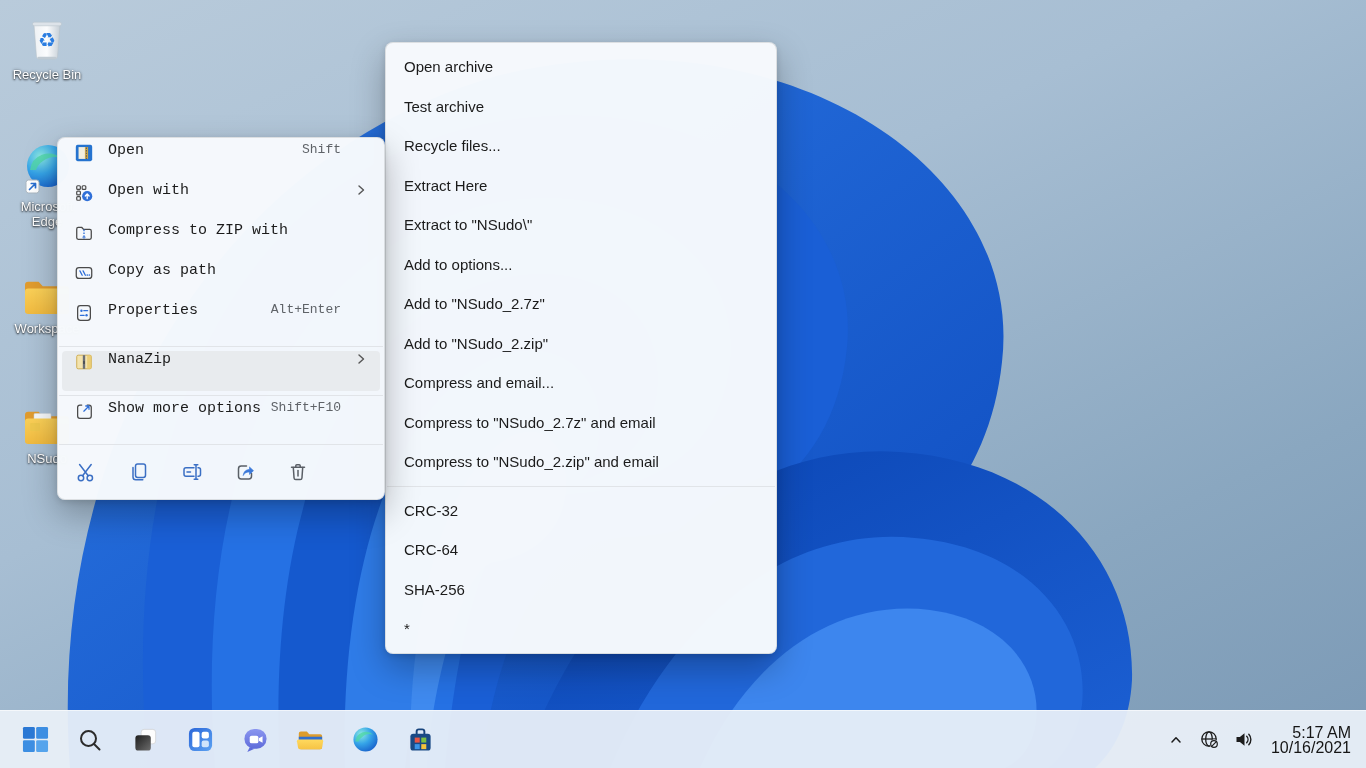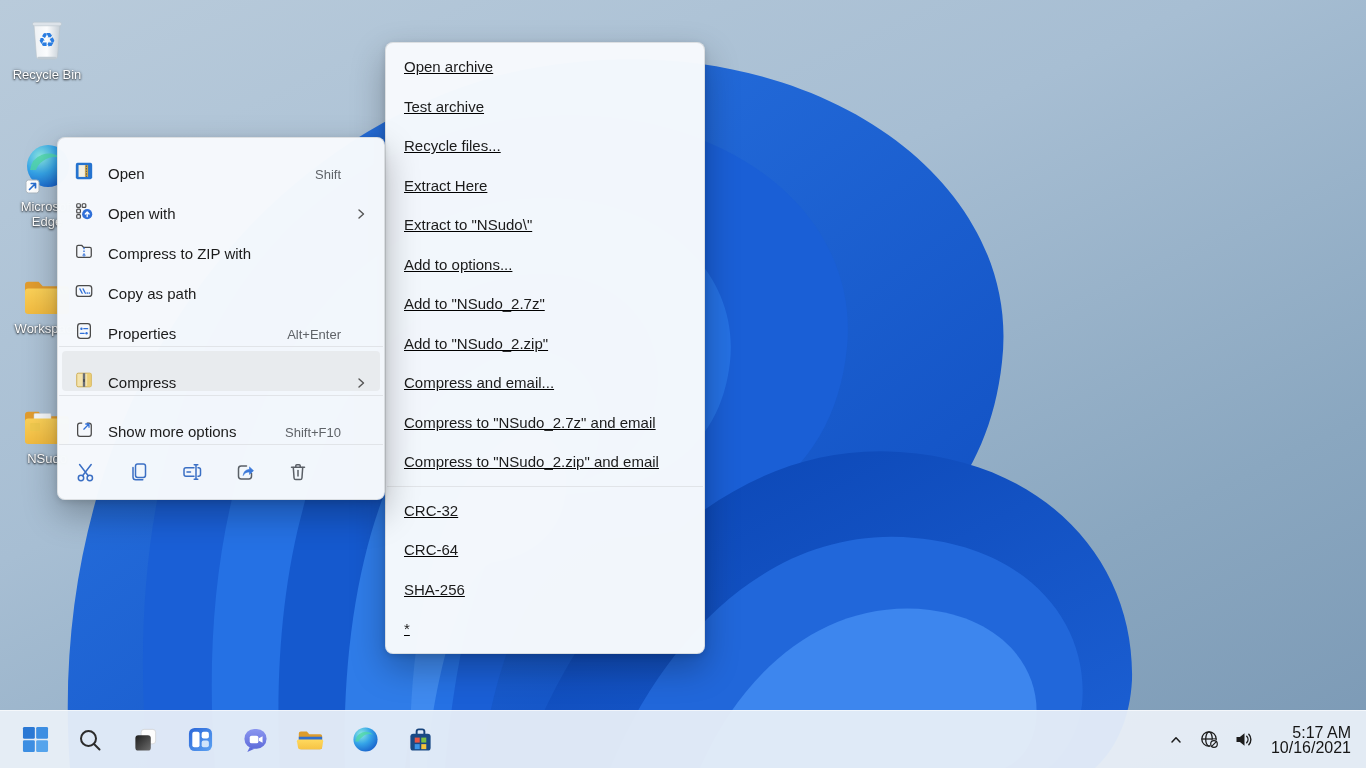--- a/index.html
+++ b/index.html
@@ -16,23 +16,23 @@
   .dicon .lbl{margin-top:3px;font-size:13px;line-height:15px;color:#fff;
     text-shadow:0 1px 2px rgba(0,0,0,.8),0 0 3px rgba(0,0,0,.45);}
   
   .menu{
     position:absolute;background:rgba(246,249,252,.985);
     border:1px solid rgba(0,0,0,.10);border-radius:8px;
     box-shadow:0 14px 34px rgba(0,0,0,.28),0 2px 6px rgba(0,0,0,.12);
     padding:4px 0;box-sizing:border-box;
   }
   .ctx{left:57px;top:137px;width:328px;z-index:20;}
-  .sub{left:385px;top:42px;width:320px;z-index:19;text-decoration:underline;}
-  .mrow{height:40px;margin:0 4px;padding:0 11px;display:flex;align-items:flex-end;
-    border-radius:4px;font-size:15px;color:#1b1b1b;}
+  .sub{left:385px;top:42px;width:392px;z-index:19;}
+  .mrow{height:40px;margin:0 4px;padding:0 11px;display:flex;align-items:flex-start;
+    border-radius:4px;font-size:15px;color:#1b1b1b;font-family:Liberation Mono, monospace;}
   .mrow.hl{background:#e8ebee;}
   .micon{width:22px;height:22px;margin-right:13px;flex:0 0 auto;display:flex;align-items:center;justify-content:center;}
   .mlabel{flex:1;white-space:nowrap;}
   .mshort{font-size:13px;color:#5f6368;margin-right:28px;}
   .mchev{margin-left:auto;display:flex;}
   .msep{height:1px;background:#e1e4e8;margin:4px 1px;}
   .actrow{display:flex;align-items:center;height:46px;padding:0 16px;gap:29px;}
   .actbtn{width:24px;height:24px;display:flex;align-items:center;justify-content:center;border-radius:4px;}
   .srow{height:39.5px;display:flex;align-items:center;padding:0 18px;font-size:15px;color:#1b1b1b;}
   
@@ -219,21 +219,21 @@
 
   <div class="mrow hl">
     <span class="micon">
       <svg width="20" height="20" viewBox="0 0 22 22">
         <rect x="3" y="3.5" width="16" height="15" rx="1.6" fill="#f3e3ae" stroke="#c9a33c" stroke-width=".9"></rect>
         <rect x="9.7" y="3.5" width="2.6" height="15" fill="#6b6f76"></rect>
         <rect x="10.3" y="9.8" width="1.4" height="3.4" rx=".6" fill="#3c3f44"></rect>
         <rect x="14.5" y="3.5" width="4.5" height="15" fill="#e8c86a" opacity=".8"></rect>
       </svg>
     </span>
-    <span class="mlabel">Compress</span>
+    <span class="mlabel">NanaZip</span>
     <span class="mchev">
       <svg width="16" height="16" viewBox="0 0 16 16">
           <path d="M6 4 L10.5 8 L6 12" stroke="#555" stroke-width="1.4" fill="none" stroke-linecap="round" stroke-linejoin="round"></path>
         </svg>
     </span>
   </div>
 
   <div class="msep"></div>
 
   <div class="mrow">

